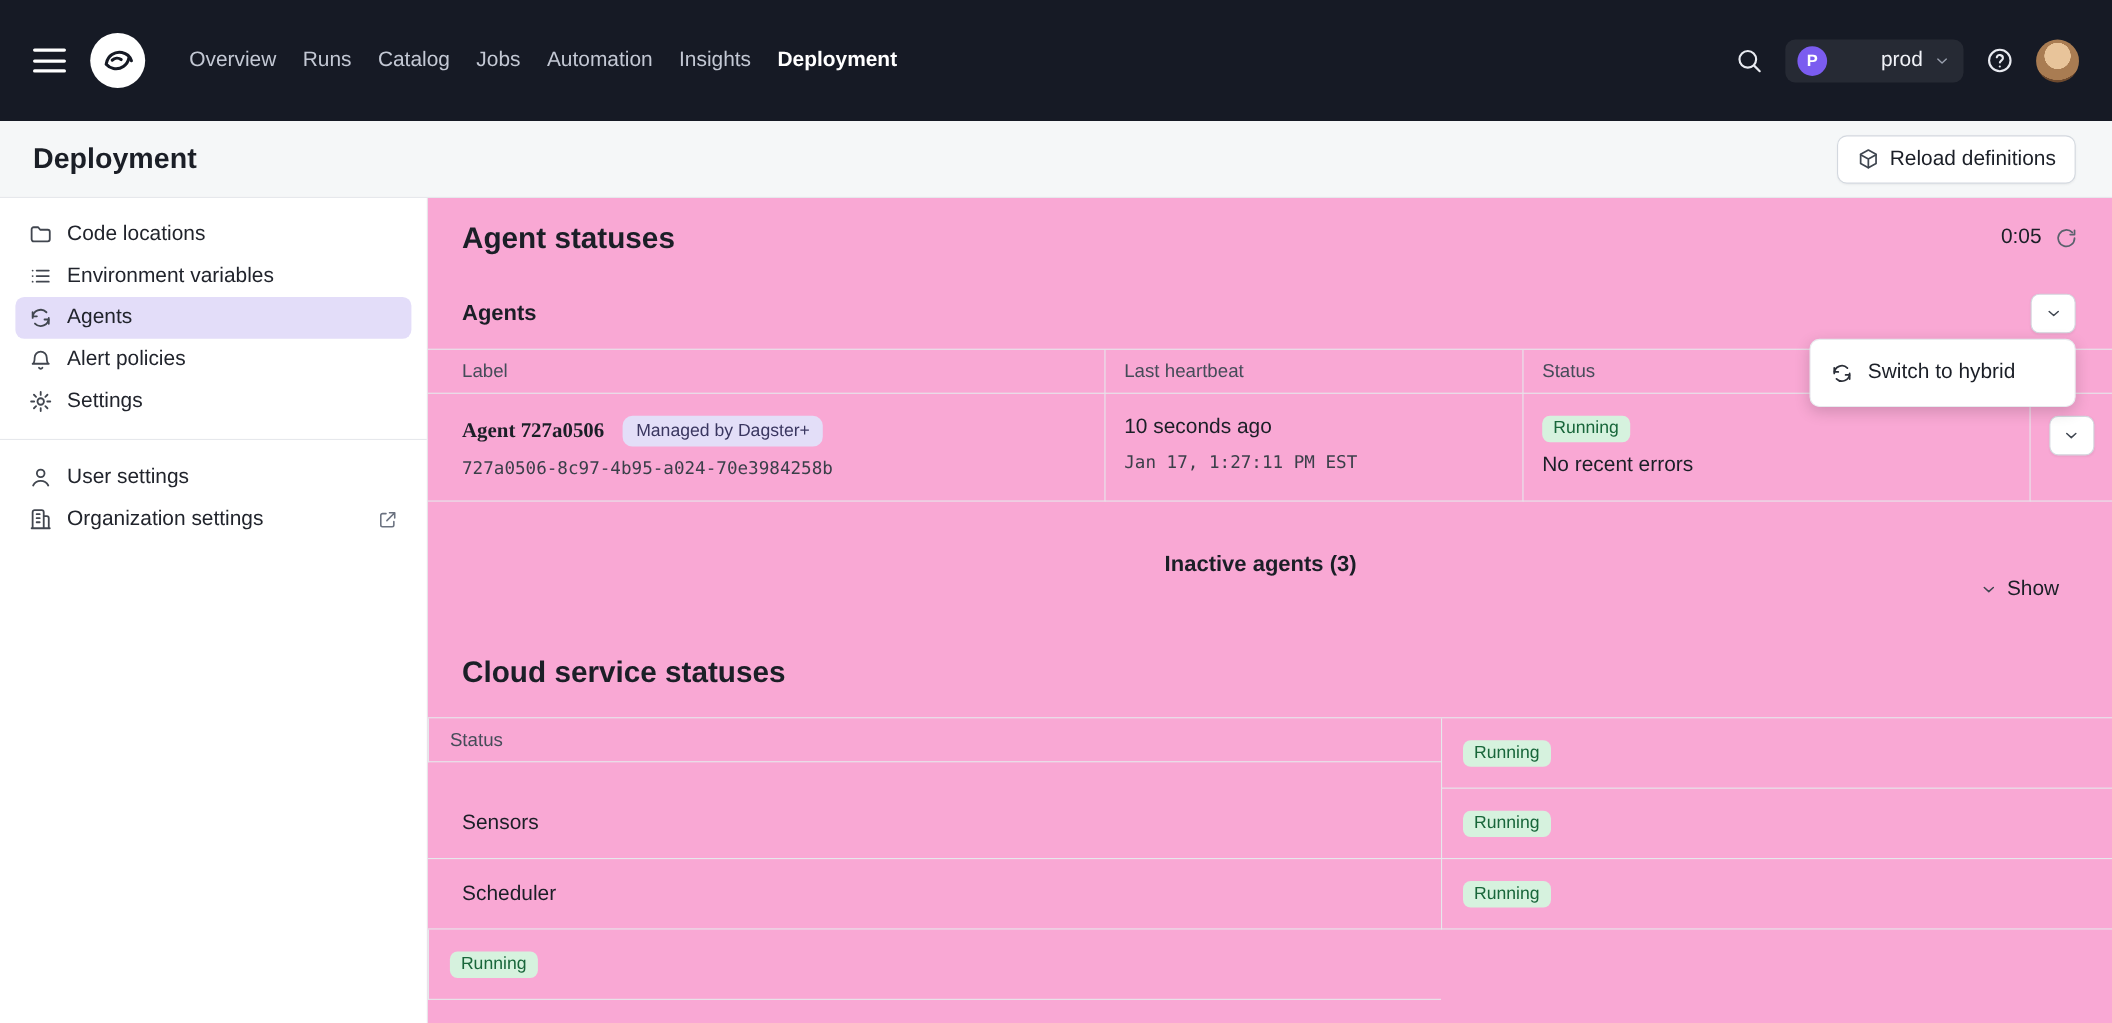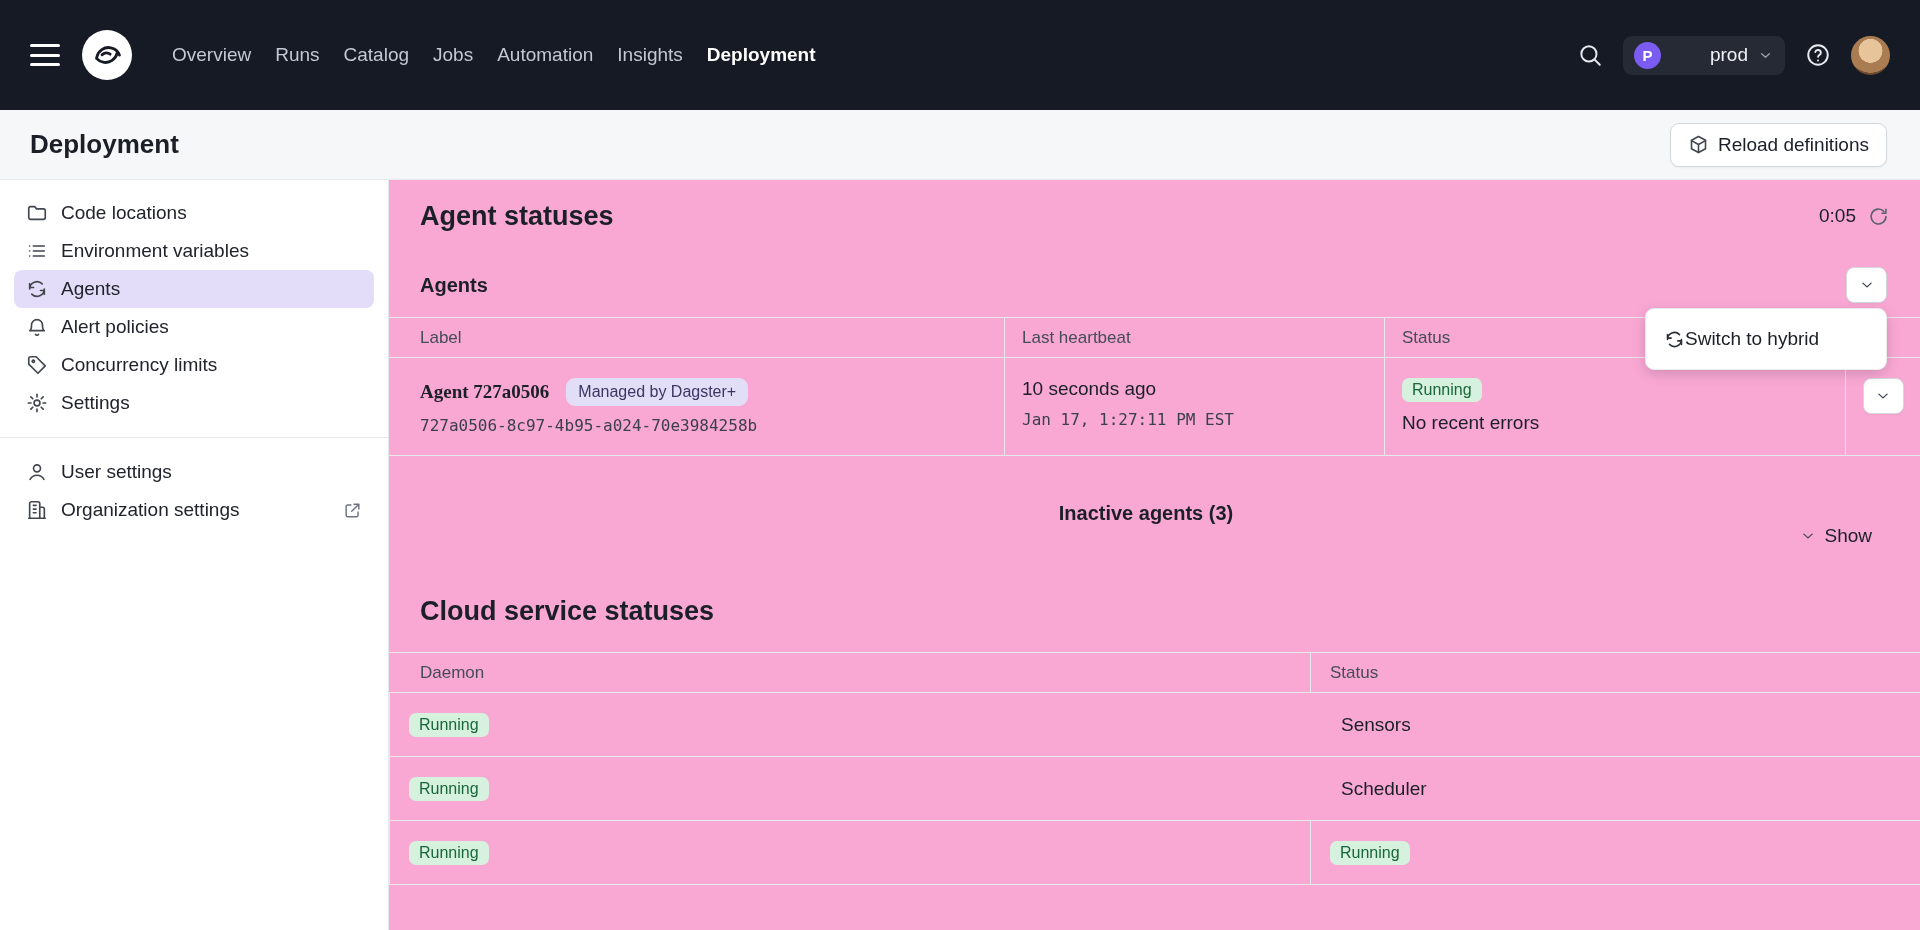--- a/index.html
+++ b/index.html
@@ -75,21 +75,21 @@
   .show-ctl { margin-left:auto; display:flex; align-items:center; gap:7px; background:none; border:none; cursor:pointer; font-family:inherit; color:var(--text,#1b1f27); }
   .show-ctl svg { width:18px; height:18px; color:#3f4650; }
   .show-ctl .lbl { font-size:19px; }
   .cloud-title { margin-top:64px; padding:0 31px; height:34px; display:flex; align-items:center; }
   .t2 .drow { height:64px; display:flex; align-items:center; font-size:19px; border-bottom:1px solid var(--border,#e6e8ec); padding-left:31px; }
   .t2 .srow { height:64px; display:flex; align-items:center; border-bottom:1px solid var(--border,#e6e8ec); padding-left:19px; }
   .t2 .th2 { padding-left:19px; }
 
   
   .popover { position:absolute; top:128px; right:33px; width:242px; height:62px; background:#fff; border:1px solid #e8eaee; border-radius:9px; box-shadow:0 4px 14px rgba(0,0,0,.16); z-index:10; display:flex; align-items:stretch; }
-  .menu-item { flex:1; display:flex; align-items:center; padding:0 18px; font-size:19px; cursor:pointer; background:none; border:none; font-family:inherit; color:var(--text,#1b1f27); }
+  .menu-item { flex:1; display:flex; align-items:center; gap:13px; padding:0 18px; font-size:19px; cursor:pointer; background:none; border:none; font-family:inherit; color:var(--text,#1b1f27); }
   .menu-item svg { width:21px; height:21px; color:#2b2f38; }
 </style>
 </head>
 <body>
 
 <svg width="0" height="0" style="position:absolute" aria-hidden="true">
   <defs>
     <symbol id="i-folder" viewBox="0 0 24 24">
         <path d="M3 7a2 2 0 0 1 2-2h4.5l2 2.5H19a2 2 0 0 1 2 2V17a2 2 0 0 1-2 2H5a2 2 0 0 1-2-2z"></path>
       </symbol>
@@ -222,26 +222,20 @@
       <span>Agents</span>
     </div>
     <div class="side-item">
       <svg class="ic">
           <use href="#i-bell"></use>
         </svg>
       <span>Alert policies</span>
     </div>
     <div class="side-item">
       <svg class="ic">
-          <use href="#i-tag"></use>
-        </svg>
-      <span>Concurrency limits</span>
-    </div>
-    <div class="side-item">
-      <svg class="ic">
           <use href="#i-gear"></use>
         </svg>
       <span>Settings</span>
     </div>
     <div class="side-divider"></div>
     <div class="side-item">
       <svg class="ic">
           <use href="#i-user"></use>
         </svg>
       <span>User settings</span>
@@ -318,21 +312,20 @@
           </svg>
         <span class="lbl">Show</span>
       </button>
     </div>
 
     <div class="cloud-title">
       <h2 class="h2">Cloud service statuses</h2>
     </div>
 
     <section class="tbl t2">
-      <div class="th first">Daemon</div>
       <div class="th th2 colsep">Status</div>
 
       <div class="srow colsep">
           <span class="badge-green">Running</span>
         </div>
 
       <div class="drow">Sensors</div>
       <div class="srow colsep">
           <span class="badge-green">Running</span>
         </div>

